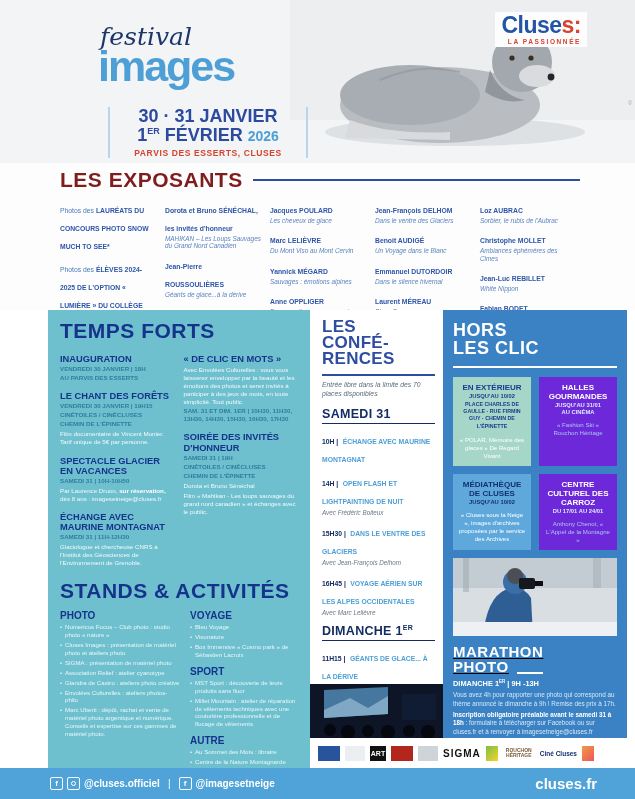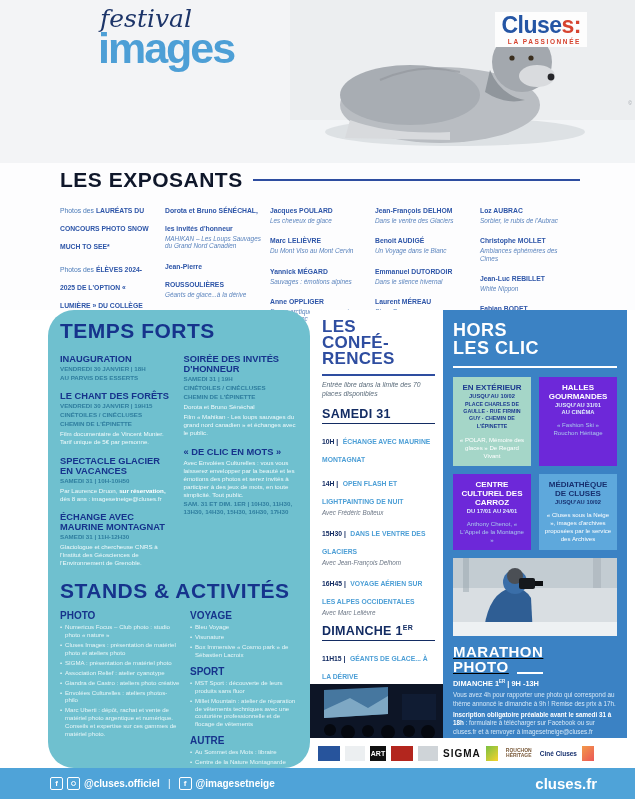--- a/index.html
+++ b/index.html
@@ -4,45 +4,45 @@
 <style>
   html,body{margin:0;padding:0;background:#ffffff;}
   .poster{position:relative;width:635px;height:799px;background:#ffffff;font-family:"Liberation Sans",sans-serif;overflow:hidden;}
   
   .hdr{position:absolute;left:0;top:0;width:635px;height:163px;background:#f3f4f6;}
   .wolf{position:absolute;right:0;top:0;width:345px;height:163px;overflow:hidden;}
   .cluses-logo{position:absolute;right:48px;top:12px;text-align:left;background:#fdfdfd;padding:2px 6px;}
   .cl-word{font-size:23px;font-weight:800;color:#2455a4;letter-spacing:-0.5px;line-height:1;}
   .cl-red{color:#d6432f;}
   .cl-tag{font-size:6.5px;font-weight:700;color:#d6432f;letter-spacing:1.6px;text-align:right;margin-top:1px;}
-  .titles{position:absolute;left:70px;top:6px;width:230px;}
+  .titles{position:absolute;left:70px;top:24px;width:230px;}
   .t-script{font-family:"DejaVu Serif",serif;font-style:italic;font-size:25px;color:#1d3569;margin-left:30px;line-height:1;}
   .t-main1{font-size:43px;font-weight:800;color:#4d9fd6;letter-spacing:-2px;line-height:0.82;margin-left:28px;}
   .t-main2{font-size:43px;font-weight:800;color:#4d9fd6;letter-spacing:-2px;line-height:0.95;margin-left:34px;}
   .dates{position:absolute;left:108px;top:107px;width:180px;text-align:center;border-left:2px solid #bcd3ea;border-right:2px solid #bcd3ea;padding:0 8px;}
   .d1{font-size:18px;font-weight:800;color:#2c4a9e;line-height:1.05;}
   .d2{font-size:18px;font-weight:800;color:#2c4a9e;line-height:1.05;}
   .d2 sup{font-size:9px;}
   .d-year{color:#4d9fd6;font-size:14px;}
   .loc{font-size:8.5px;font-weight:800;color:#d6432f;letter-spacing:0.6px;margin-top:3px;}
   .photo-credit{position:absolute;right:2px;top:100px;writing-mode:vertical-rl;font-size:5px;color:#9aa0a6;}
   .vert-note{position:absolute;left:28px;top:212px;writing-mode:vertical-rl;transform:rotate(180deg);font-size:5px;color:#c0392b;height:80px;}
   
   .expo{position:absolute;left:0;top:163px;width:635px;height:147px;background:#fdfdfe;padding:5px 0 0 60px;box-sizing:border-box;}
   .expo-head{display:flex;align-items:center;width:520px;}
-  .expo-head h2{margin:0;font-size:21px;font-weight:800;color:#0f172a;letter-spacing:0.5px;}
+  .expo-head h2{margin:0;font-size:21px;font-weight:800;color:#7f1d1d;letter-spacing:0.5px;}
   .expo-head .rule{flex:1;height:2px;background:#2e4da0;margin-left:10px;}
   .expo-cols{display:flex;gap:9px;margin-top:7px;width:520px;}
   .expo-col{width:96px;}
   .exp-entry{margin-bottom:5px;}
   .exp-pre{font-size:6.8px;color:#4a7ab8;}
   .exp-name{font-size:6.8px;font-weight:700;color:#2d55a8;line-height:1.15;}
   .exp-desc{font-size:6.4px;font-style:italic;color:#5b84bd;line-height:1.15;}
   
-  .teal{position:absolute;left:48px;top:310px;width:262px;height:458px;background:#6fc0cf;box-sizing:border-box;padding:10px 12px;overflow:hidden;border-radius:26px;}
+  .teal{position:absolute;left:48px;top:310px;width:262px;height:458px;background:#6fc0cf;box-sizing:border-box;padding:10px 12px;overflow:hidden;}
   .big-head{font-size:21px;font-weight:800;color:#16338c;letter-spacing:0.5px;line-height:1;}
   .tf-cols{display:flex;gap:9px;margin-top:4px;}
   .tf-col{width:117px;}
   .ev{margin-top:9px;}
   .ev-title{font-size:9.3px;font-weight:800;color:#16338c;line-height:1.08;}
   .ev-meta{font-size:6.2px;font-weight:700;color:#2f7e9f;line-height:1.3;margin-top:1px;}
   .ev-body{font-size:6.2px;color:#f0fafb;line-height:1.3;margin-top:2px;}
   .ev-body b{color:#ffffff;}
   .stands-head{margin-top:13px;}
   .st-cols{display:flex;gap:10px;margin-top:2px;}
@@ -138,20 +138,25 @@
       </svg>
     </div>
     <div class="cluses-logo">
       <div class="cl-word"><span>Cluse</span><span class="cl-red">s:</span></div>
       <div class="cl-tag">LA PASSIONNÉE</div>
     </div>
     <div class="titles">
       <div class="t-script">festival</div>
       <div class="t-main1">images</div>
     </div>
+    <div class="dates">
+      <div class="d1">30 · 31 JANVIER</div>
+      <div class="d2"><span>1</span><sup>ER</sup> <span>FÉVRIER</span> <span class="d-year">2026</span></div>
+      <div class="loc">PARVIS DES ESSERTS, CLUSES</div>
+    </div>
     <div class="photo-credit">©</div>
   </header>
 
   <div class="vert-note">* Tellement de neige à voir</div>
 
   <section class="expo">
     <div class="expo-head">
       <h2>LES EXPOSANTS</h2>
       <div class="rule"></div>
     </div>
@@ -218,32 +223,32 @@
           <div class="ev-meta">SAMEDI 31 | 10H-10H50</div>
           <div class="ev-body"><span>Par Laurence Druon, </span><b>sur réservation,</b><span> dès 8 ans : imagesetneige@cluses.fr</span></div>
         </div>
         <div class="ev">
           <div class="ev-title">ÉCHANGE AVEC MAURINE MONTAGNAT</div>
           <div class="ev-meta">SAMEDI 31 | 11H-12H30</div>
           <div class="ev-body">Glaciologue et chercheuse CNRS à l'Institut des Géosciences de l'Environnement de Grenoble.</div>
         </div>
       </div>
       <div class="tf-col">
+        <div class="ev">
+          <div class="ev-title">« DE CLIC EN MOTS »</div>
+          <div class="ev-body">Avec Envolées Culturelles : vous vous laisserez envelopper par la beauté et les émotions des photos et serez invités à participer à des jeux de mots, en toute simplicité. Tout public.</div>
+          <div class="ev-meta">SAM. 31 ET DIM. 1ER | 10H30, 11H30, 13H30, 14H30, 15H30, 16H30, 17H30</div>
+        </div>
         <div class="ev">
           <div class="ev-title">SOIRÉE DES INVITÉS D'HONNEUR</div>
           <div class="ev-meta">SAMEDI 31 | 19H</div>
           <div class="ev-meta">CINÉTOILES / CINÉCLUSES</div>
           <div class="ev-meta">CHEMIN DE L'ÉPINETTE</div>
           <div class="ev-body">Dorota et Bruno Sénéchal</div>
           <div class="ev-body">Film « Mahikan - Les loups sauvages du grand nord canadien » et échanges avec le public.</div>
-        </div>
-        <div class="ev">
-          <div class="ev-title">« DE CLIC EN MOTS »</div>
-          <div class="ev-body">Avec Envolées Culturelles : vous vous laisserez envelopper par la beauté et les émotions des photos et serez invités à participer à des jeux de mots, en toute simplicité. Tout public.</div>
-          <div class="ev-meta">SAM. 31 ET DIM. 1ER | 10H30, 11H30, 13H30, 14H30, 15H30, 16H30, 17H30</div>
         </div>
       </div>
     </div>
     <div class="big-head stands-head">STANDS &amp; ACTIVITÉS</div>
     <div class="st-cols">
       <div class="st-col1">
         <div class="st-cat">PHOTO</div>
         <div>
 
         <div class="stand-item">Numericus Focus – Club photo : studio photo « nature »</div>
@@ -349,29 +354,29 @@
         <div class="hb-sub">JUSQU'AU 10/02</div>
         <div class="hb-lines">PLACE CHARLES DE GAULLE · RUE FIRMIN GUY · CHEMIN DE L'ÉPINETTE</div>
         <div class="hb-body">« POLAR, Mémoire des glaces » De Regard Vivant</div>
       </div>
       <div class="hbox hb-navy">
         <div class="hb-title">HALLES GOURMANDES</div>
         <div class="hb-sub">JUSQU'AU 31/01</div>
         <div class="hb-sub">AU CINÉMA</div>
         <div class="hb-body">« Fashion Ski » Rouchon Héritage</div>
       </div>
+      <div class="hbox hb-light">
+        <div class="hb-title">MÉDIATHÈQUE DE CLUSES</div>
+        <div class="hb-sub">JUSQU'AU 10/02</div>
+        <div class="hb-body">« Cluses sous la Neige », images d'archives proposées par le service des Archives</div>
+      </div>
       <div class="hbox hb-navy">
         <div class="hb-title">CENTRE CULTUREL DES CARROZ</div>
         <div class="hb-sub">DU 17/01 AU 24/01</div>
         <div class="hb-body">Anthony Chenot, « L'Appel de la Montagne »</div>
-      </div>
-      <div class="hbox hb-light">
-        <div class="hb-title">MÉDIATHÈQUE DE CLUSES</div>
-        <div class="hb-sub">JUSQU'AU 10/02</div>
-        <div class="hb-body">« Cluses sous la Neige », images d'archives proposées par le service des Archives</div>
       </div>
     </div>
     <div class="mar-photo">
       <svg width="164" height="78" viewBox="0 0 164 78">
         <rect width="164" height="78" fill="#d9dee2"></rect>
         <rect width="164" height="30" fill="#c3ccd2"></rect>
         <rect x="10" width="6" height="34" fill="#9aa5ad" opacity="0.5"></rect>
         <rect x="140" width="8" height="30" fill="#9aa5ad" opacity="0.4"></rect>
         <path d="M30 78 Q34 40 52 32 Q70 26 78 40 L80 78 Z" fill="#2f5e94"></path>
         <circle cx="62" cy="24" r="12" fill="#3a6ea8"></circle>

